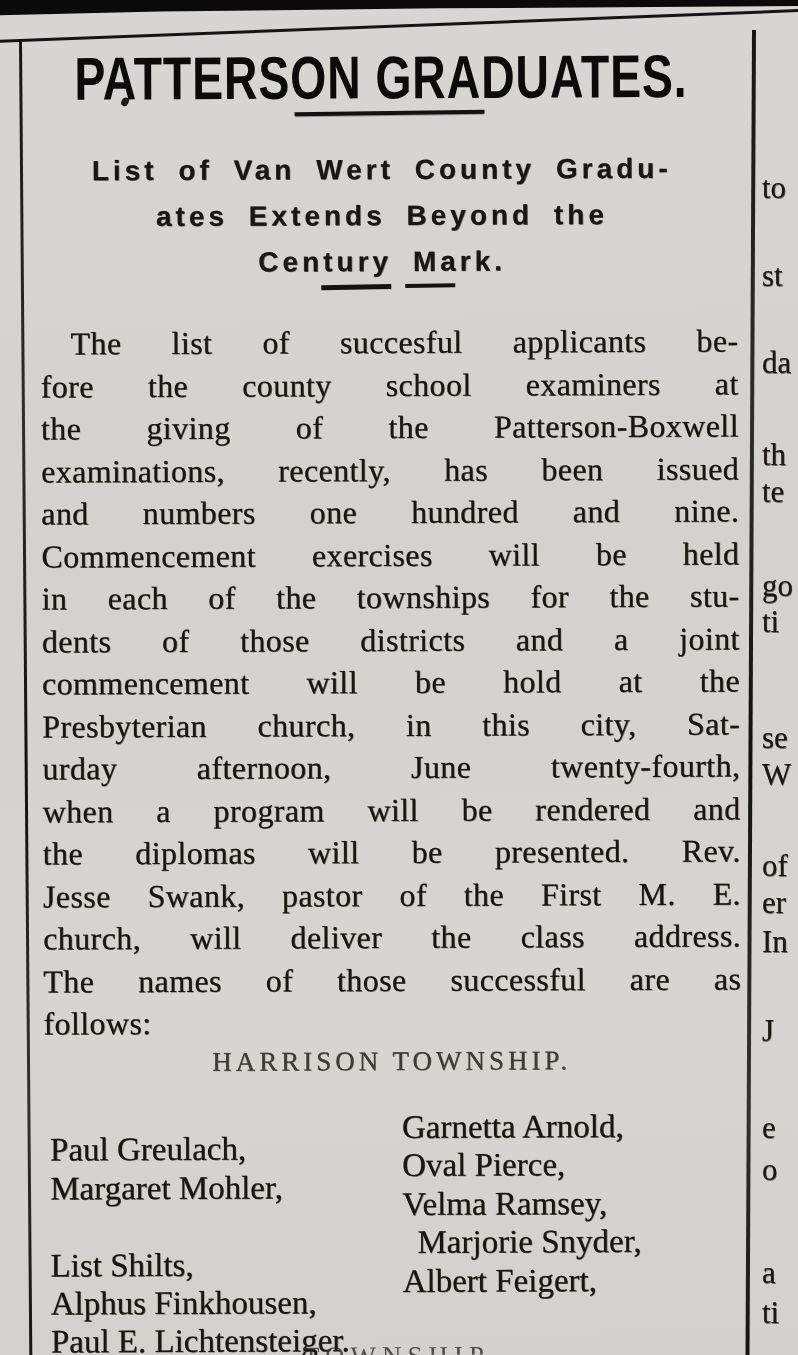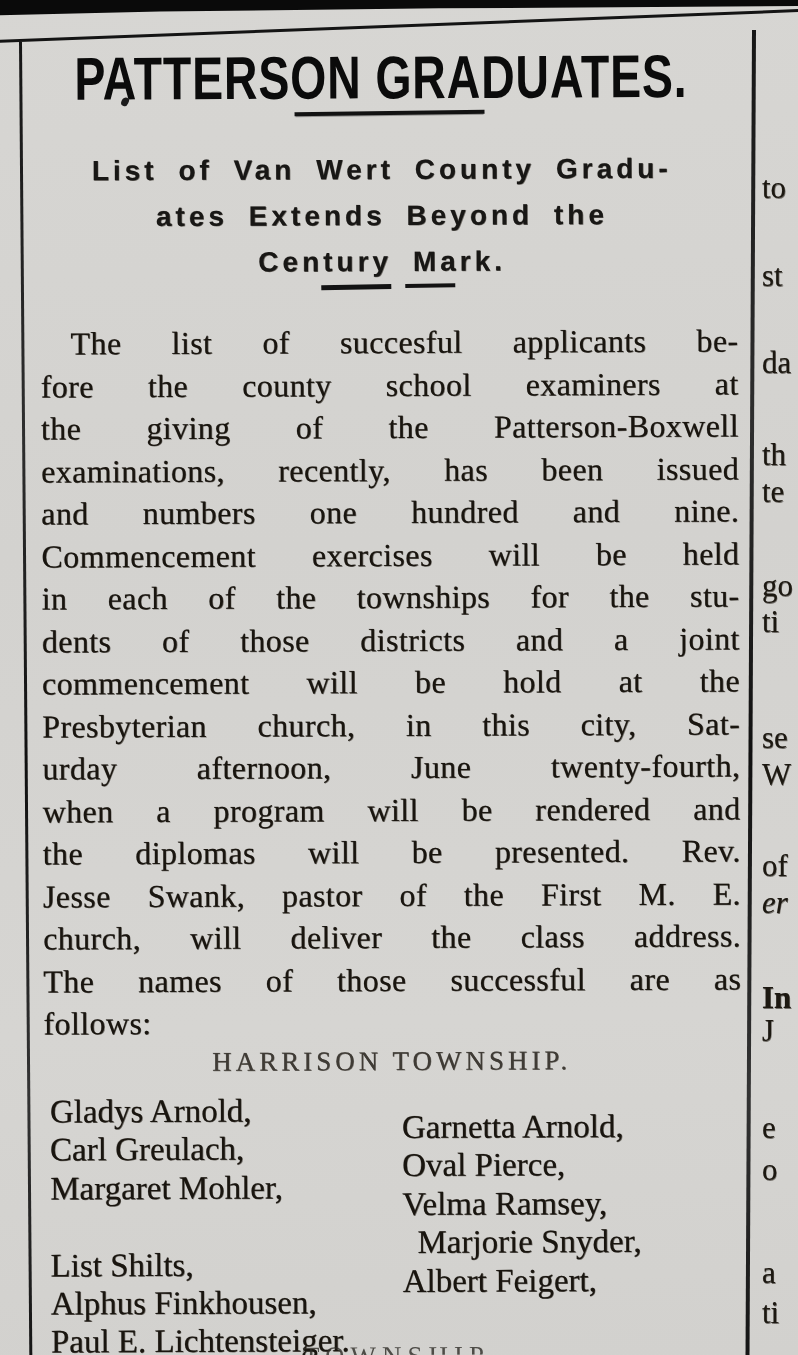--- a/index.html
+++ b/index.html
@@ -104,25 +104,24 @@
         <div class="body-line">church, will deliver the class address.</div>
         <div class="body-line">The names of those successful are as</div>
         <div class="body-line">follows:</div>
       </div>
 
     <div class="section-heading ink">HARRISON TOWNSHIP.</div>
 
     <div class="graduates ink">
 
     <div class="graduate-row">
-        <span class="name-left">Gladys Arnold,</span>
         <span class="name-right">Garnetta Arnold,</span>
       </div>
         <div class="graduate-row">
-        <span class="name-left">Carl Greulach,</span>
+        <span class="name-left">Paul Greulach,</span>
         <span class="name-right">Oval Pierce,</span>
       </div>
         <div class="graduate-row">
         <span class="name-left">Margaret Mohler,</span>
         <span class="name-right">Velma Ramsey,</span>
       </div>
         <div class="graduate-row">
         <span class="name-right">Marjorie Snyder,</span>
       </div>
         <div class="graduate-row">
@@ -149,22 +148,22 @@
   <span class="fragment" style="top: 170px;">to</span>
       <span class="fragment" style="top: 258px;">st</span>
       <span class="fragment" style="top: 345px;">da</span>
       <span class="fragment" style="top: 437px; text-align: right;">th</span>
       <span class="fragment" style="top: 474px;">te</span>
       <span class="fragment" style="top: 568px;">go</span>
       <span class="fragment" style="top: 604px;">ti</span>
       <span class="fragment" style="top: 720px;">se</span>
       <span class="fragment" style="top: 757px;">W</span>
       <span class="fragment" style="top: 848px;">of</span>
-      <span class="fragment" style="top: 885px; font-style: italic;">er</span>
-      <span class="fragment" style="top: 980px; font-weight: bold;">In</span>
+      <span class="fragment" style="top: 885px;">er</span>
+      <span class="fragment" style="top: 924px;">In</span>
       <span class="fragment" style="top: 1013px;">J</span>
       <span class="fragment" style="top: 1110px;">e</span>
       <span class="fragment" style="top: 1152px;">o</span>
       <span class="fragment" style="top: 1255px;">a</span>
       <span class="fragment" style="top: 1295px;">ti</span>
     </div>
 
 </div>
 
 </body></html>

